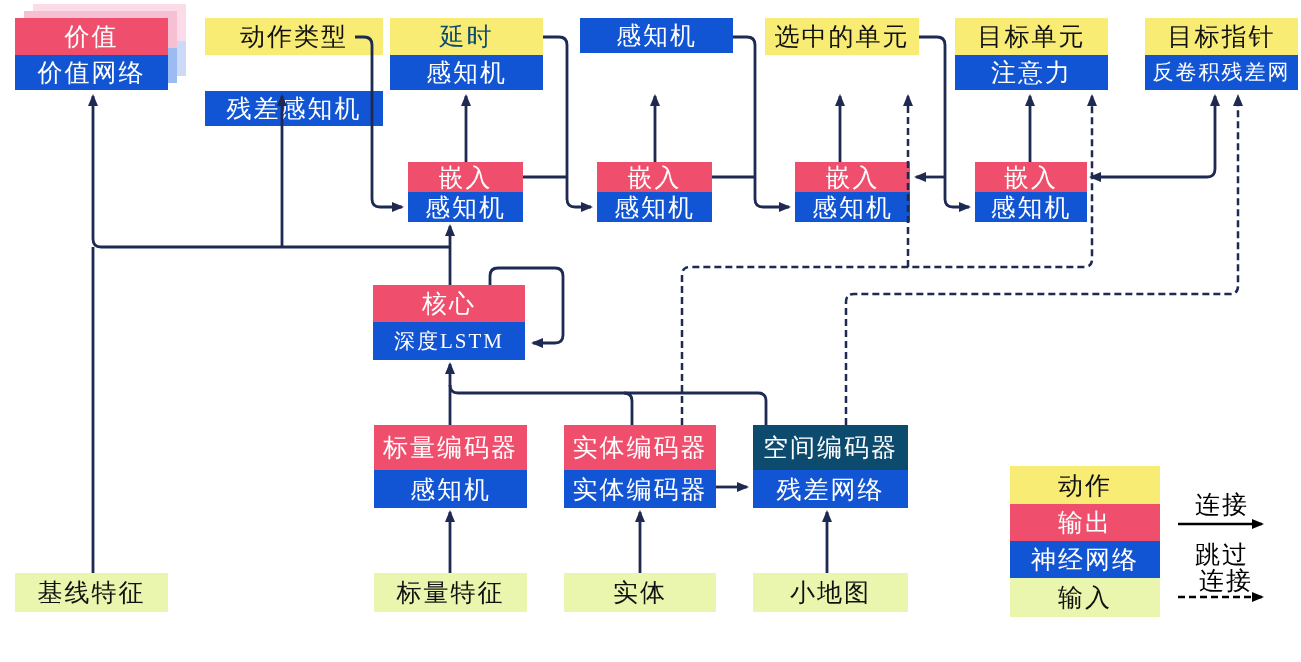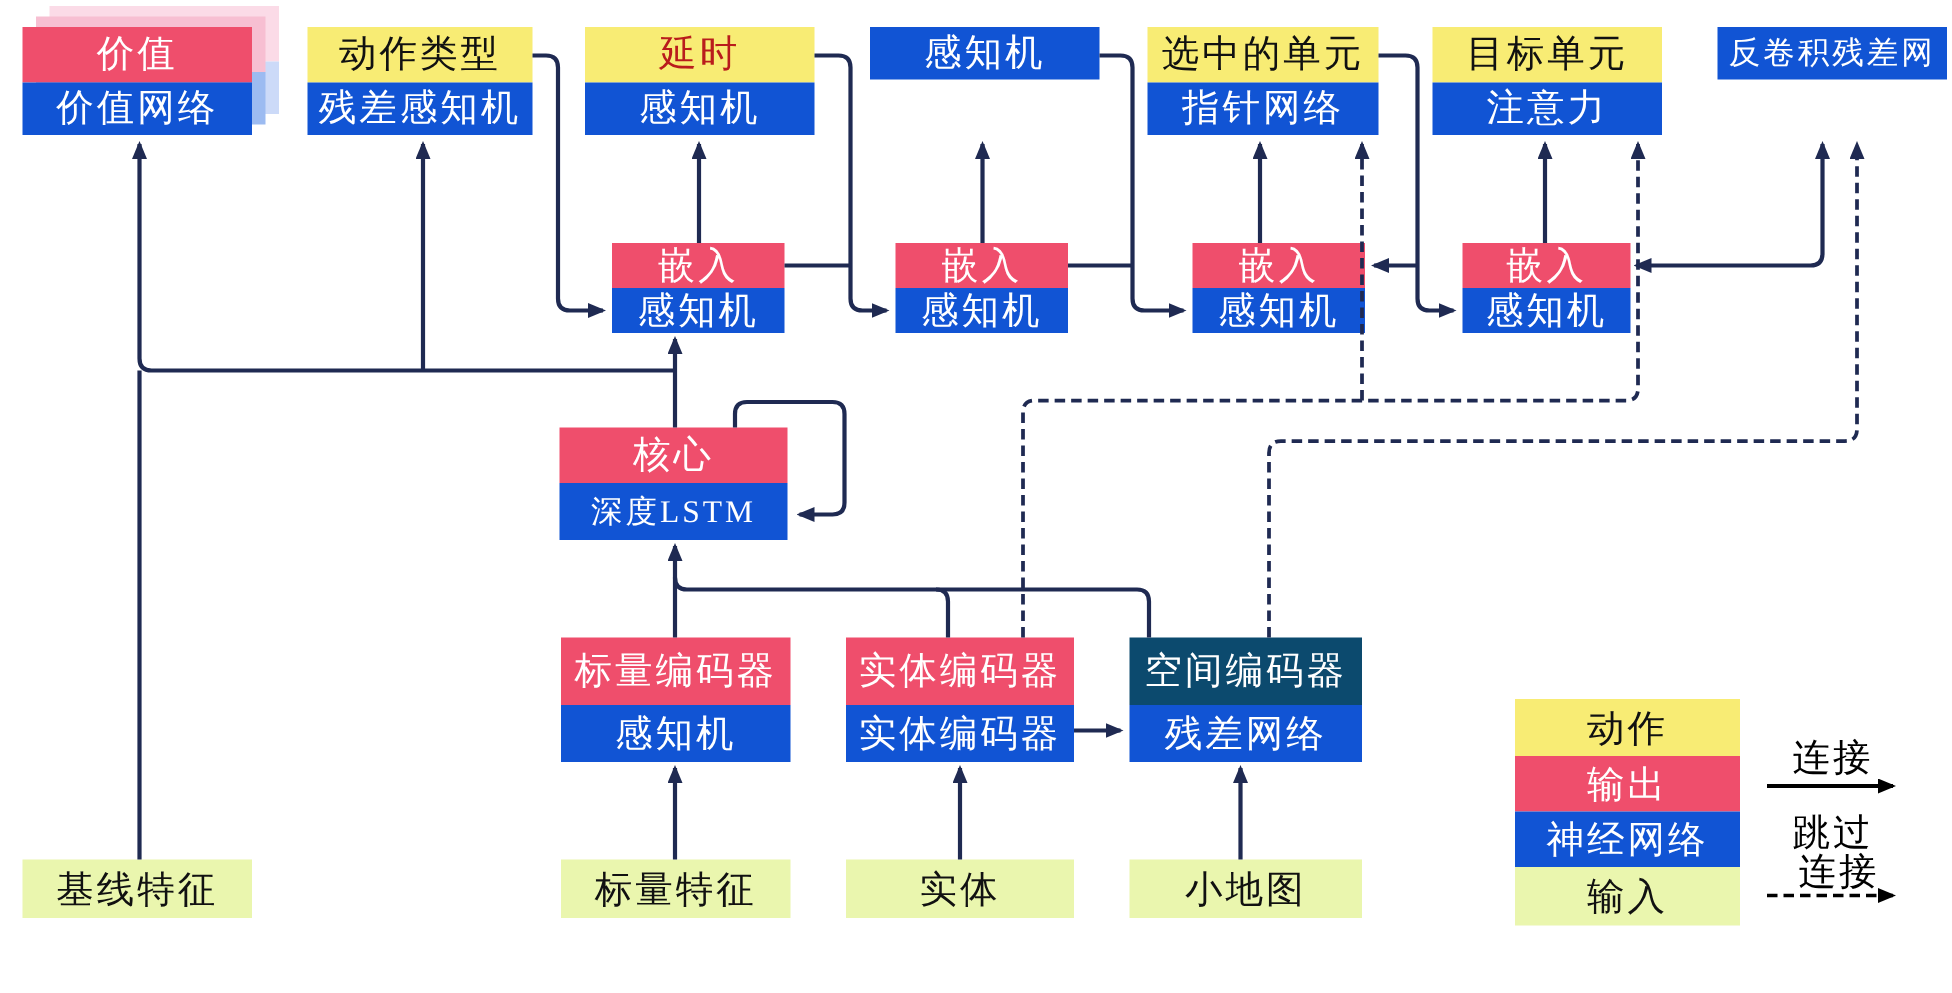--- a/index.html
+++ b/index.html
@@ -38,40 +38,40 @@
         <div class="part" style="height: 35px; background: rgb(204, 218, 248);"></div>
       </div>
       <div class="ghost" style="left: 24px; top: 11px; width: 153px;">
         <div class="part" style="height: 37px; background: rgb(247, 191, 210);"></div>
         <div class="part" style="height: 35px; background: rgb(156, 187, 241);"></div>
       </div>
       <div class="node" style="left: 15px; top: 18px; width: 153px;">
         <div class="part" style="height: 37px; background: rgb(239, 78, 108); color: rgb(255, 255, 255); font-size: 25px;">价值</div>
         <div class="part" style="height: 35px; background: rgb(17, 84, 212); color: rgb(255, 255, 255); font-size: 25px;">价值网络</div>
       </div>
-      <div class="node" style="left: 205px; top: 18px; width: 150px;">
+      <div class="node" style="left: 205px; top: 18px; width: 178px; gap: 36px;">
         <div class="part" style="height: 37px; background: rgb(248, 236, 116); color: rgb(17, 17, 17); font-size: 25px;">动作类型</div>
         <div class="part" style="height: 35px; background: rgb(17, 84, 212); color: rgb(255, 255, 255); font-size: 25px;">残差感知机</div>
       </div>
       <div class="node" style="left: 390px; top: 18px; width: 153px;">
-        <div class="part" style="height: 37px; background: rgb(248, 236, 116); color: #b91c1c; font-size: 25px;">延时</div>
+        <div class="part" style="height: 37px; background: rgb(248, 236, 116); color: #0c4a6e; font-size: 25px;">延时</div>
         <div class="part" style="height: 35px; background: rgb(17, 84, 212); color: rgb(255, 255, 255); font-size: 25px;">感知机</div>
       </div>
       <div class="node" style="left: 580px; top: 18px; width: 153px;">
         <div class="part" style="height: 35px; background: rgb(17, 84, 212); color: rgb(255, 255, 255); font-size: 25px;">感知机</div>
       </div>
       <div class="node" style="left: 765px; top: 18px; width: 154px;">
         <div class="part" style="height: 37px; background: rgb(248, 236, 116); color: rgb(17, 17, 17); font-size: 25px;">选中的单元</div>
-        <div class="part" style="height: 35px; background: rgb(17, 84, 212); color: rgb(255, 255, 255); font-size: 25px;">指针网络</div>
       </div>
       <div class="node" style="left: 955px; top: 18px; width: 153px;">
         <div class="part" style="height: 37px; background: rgb(248, 236, 116); color: rgb(17, 17, 17); font-size: 25px;">目标单元</div>
         <div class="part" style="height: 35px; background: rgb(17, 84, 212); color: rgb(255, 255, 255); font-size: 25px;">注意力</div>
       </div>
       <div class="node" style="left: 1145px; top: 18px; width: 153px;">
+        <div class="part" style="height: 37px; background: rgb(248, 236, 116); color: rgb(17, 17, 17); font-size: 25px;">目标指针</div>
         <div class="part" style="height: 35px; background: rgb(17, 84, 212); color: rgb(255, 255, 255); font-size: 21px;">反卷积残差网</div>
       </div>
       <div class="node" style="left: 408px; top: 162px; width: 115px;">
         <div class="part" style="height: 30px; background: rgb(239, 78, 108); color: rgb(255, 255, 255); font-size: 25px;">嵌入</div>
         <div class="part" style="height: 30px; background: rgb(17, 84, 212); color: rgb(255, 255, 255); font-size: 25px;">感知机</div>
       </div>
       <div class="node" style="left: 597px; top: 162px; width: 115px;">
         <div class="part" style="height: 30px; background: rgb(239, 78, 108); color: rgb(255, 255, 255); font-size: 25px;">嵌入</div>
         <div class="part" style="height: 30px; background: rgb(17, 84, 212); color: rgb(255, 255, 255); font-size: 25px;">感知机</div>
       </div>

